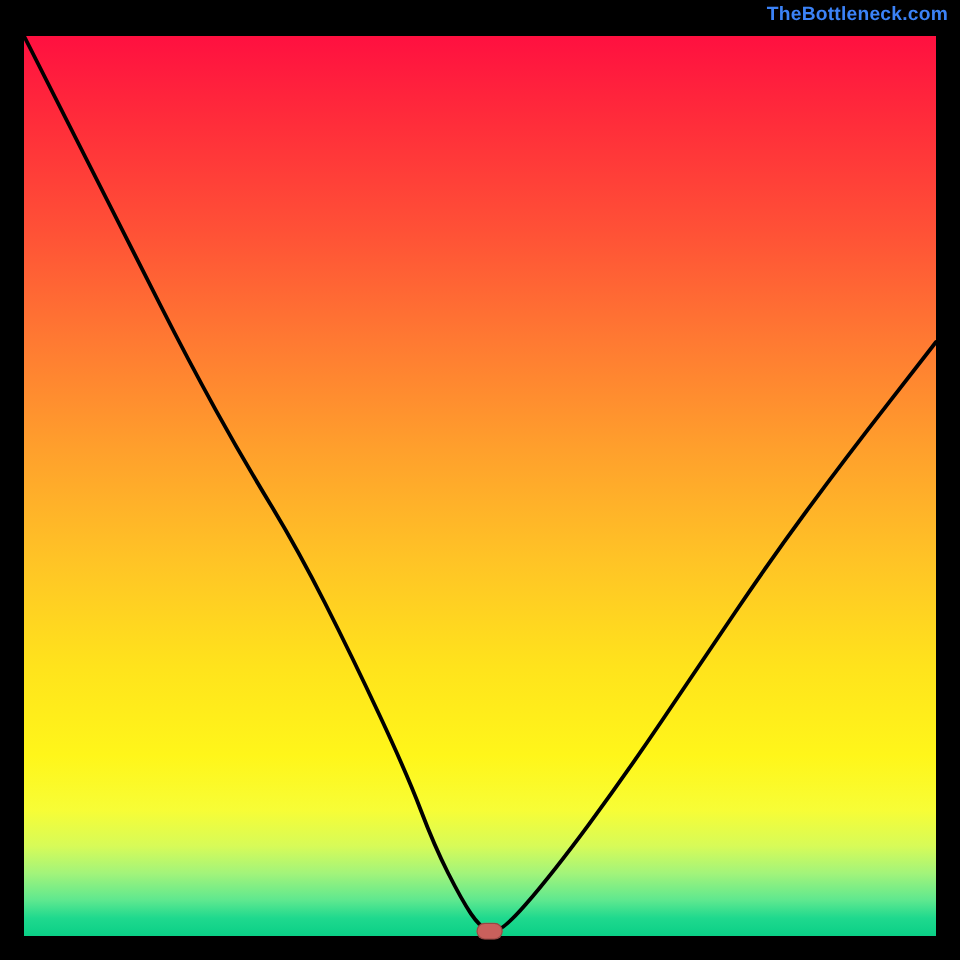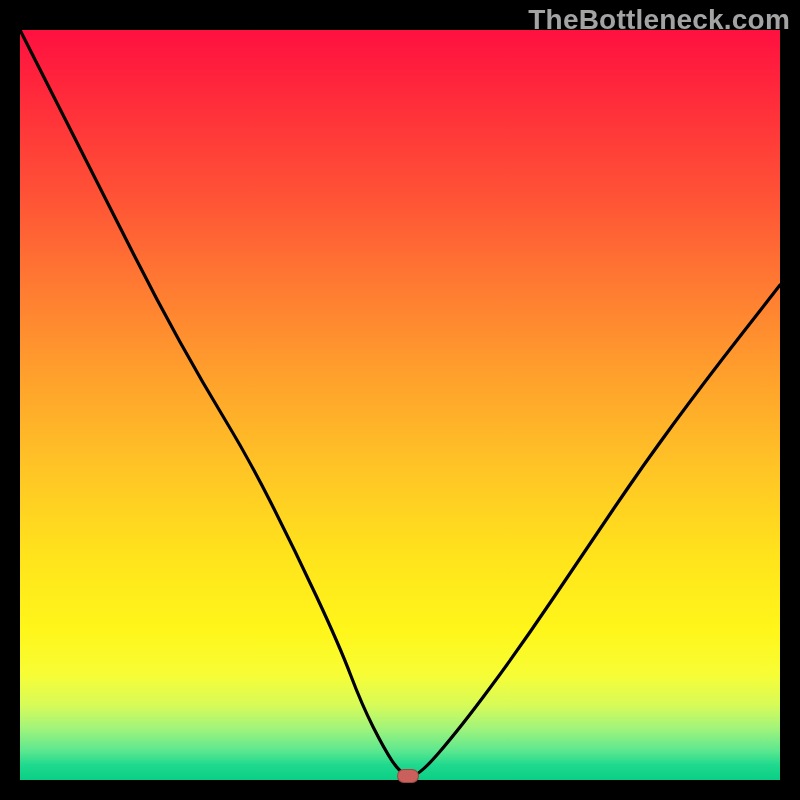--- a/index.html
+++ b/index.html
@@ -14,22 +14,22 @@
   .stage {
     position: relative;
     width: 800px;
     height: 800px;
     background: #000;
   }
   .watermark {
     position: absolute;
     top: 4px;
     right: 10px;
-    color: #a3a3a3;
-    font-size: 28px;
+    color: #3b82f6;
+    font-size: 16px;
     font-weight: 600;
     letter-spacing: 0.2px;
     user-select: none;
     text-align: center;
   }
   .plot {
     position: absolute;
     left: 20px;
     top: 30px;
     width: 760px;

